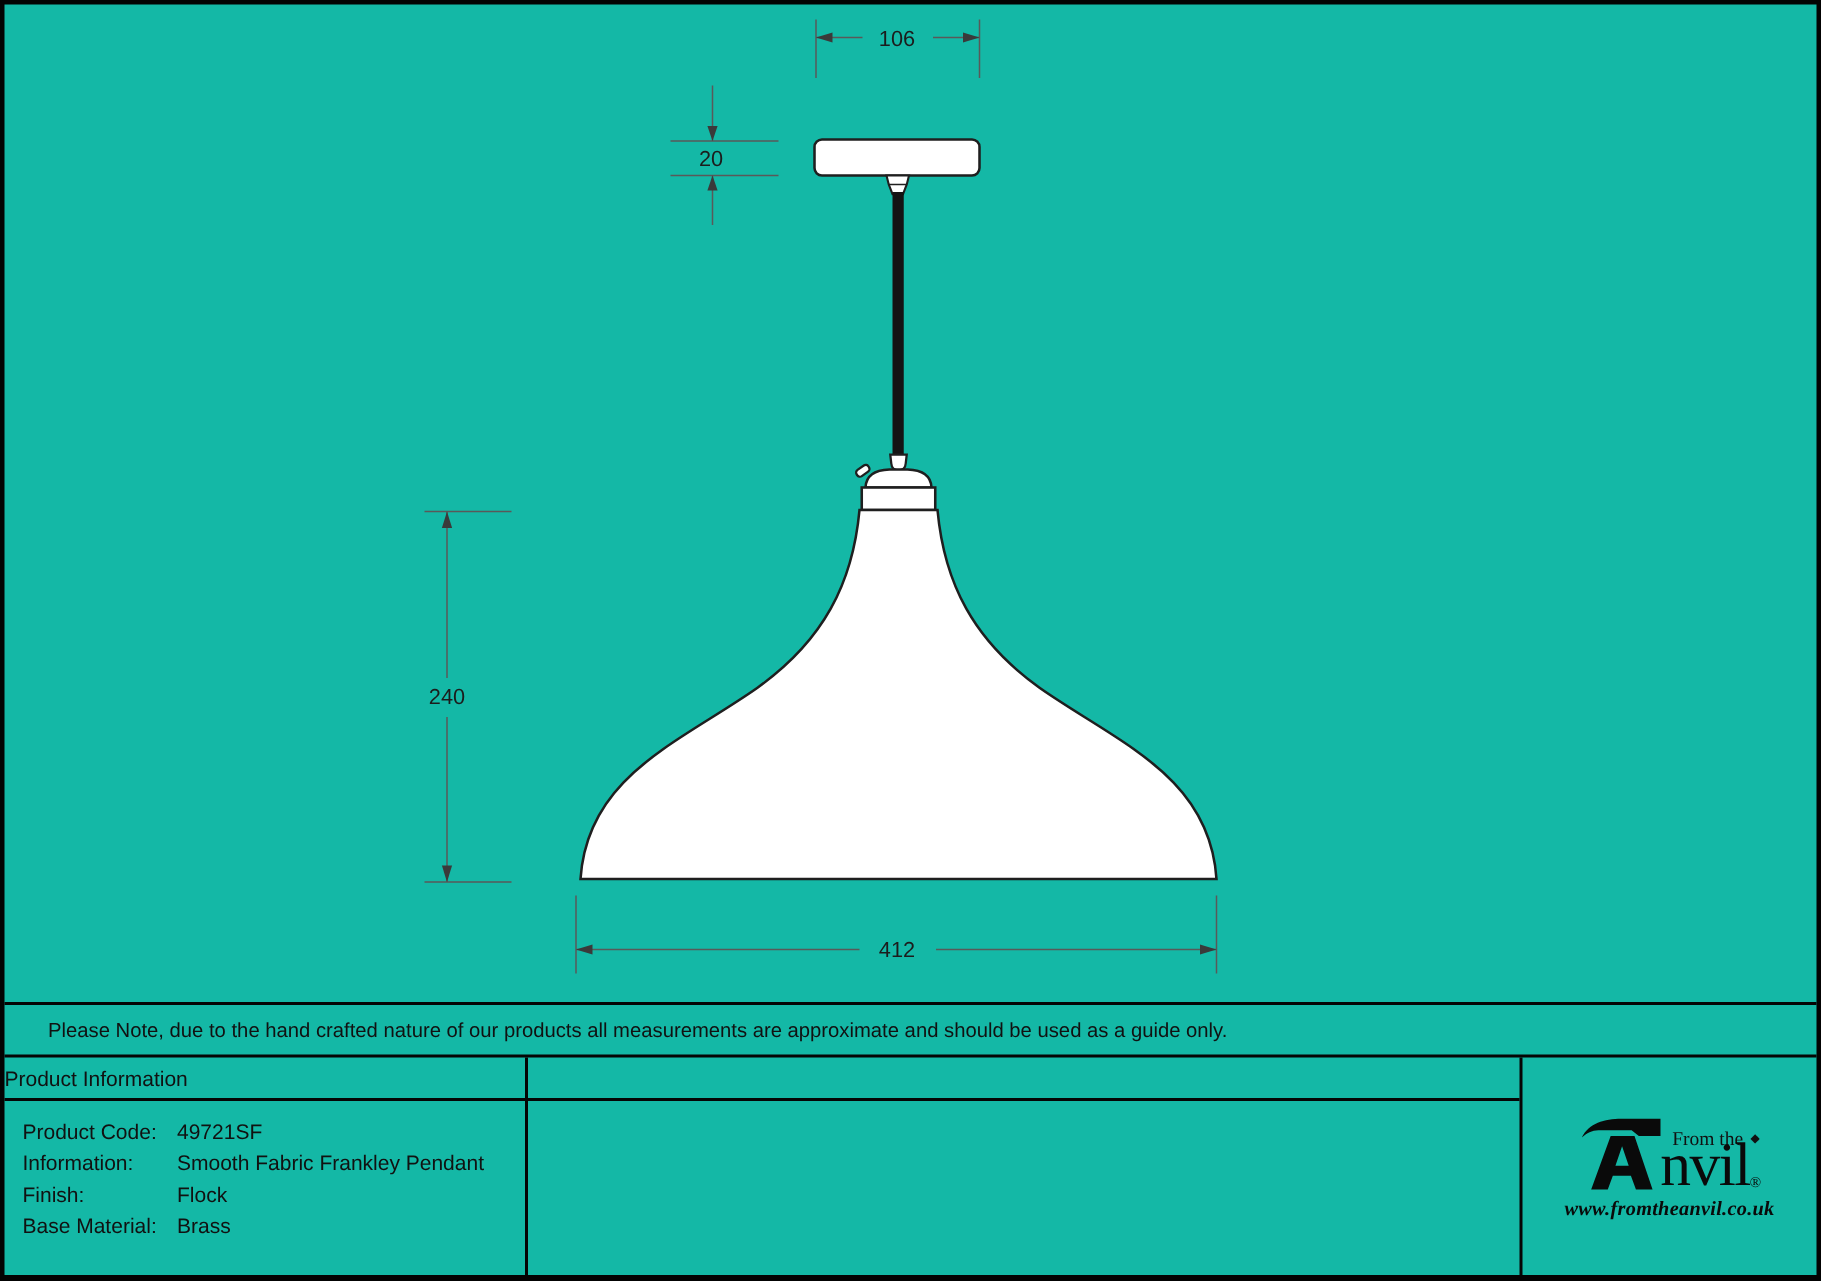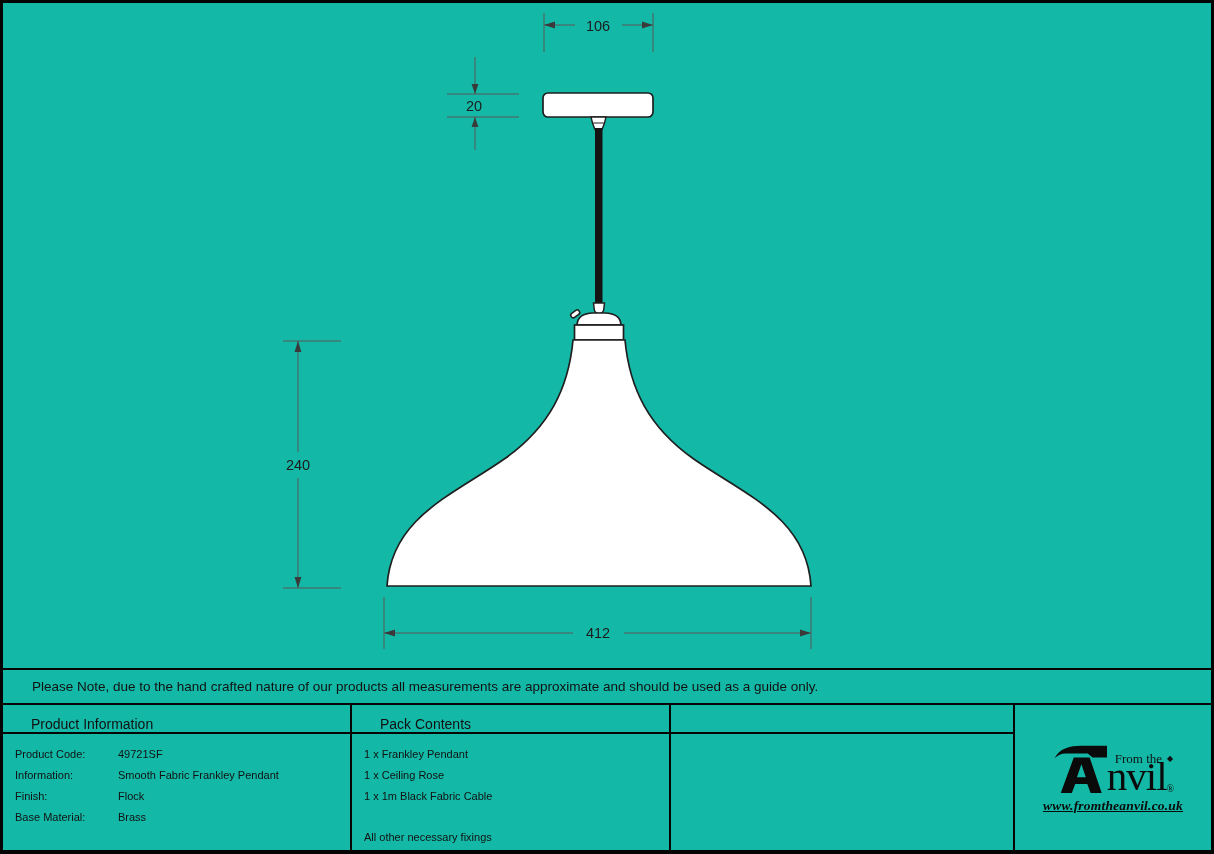--- a/index.html
+++ b/index.html
@@ -11,38 +11,38 @@
   .note-row{flex:none;height:37px;border-top:2px solid #050505;border-bottom:2px solid #050505;
     box-sizing:border-box;display:flex;align-items:center;padding:0 29px;font-size:13.5px;}
 
   .bottom{flex:1;display:flex;min-height:0;}
   .col{box-sizing:border-box;}
   .col + .col{border-left:2px solid #050505;}
   .col-product{width:347px;flex:none;}
   .col-pack{width:319px;flex:none;}
   .col-empty{flex:1;}
   .col-logo{width:198px;flex:none;display:flex;align-items:center;justify-content:center;}
-  .cell-header{height:29px;border-bottom:2px solid #050505;box-sizing:border-box;display:flex;align-items:flex-end;padding:0 28px;font-size:14px;}
-  .cell-body{padding:10px 12px 0 12px;font-size:11px;line-height:21px;}
+  .cell-header{height:29px;border-bottom:2px solid #050505;box-sizing:border-box;display:flex;align-items:center;padding:0 0;font-size:14px;}
+  .cell-body{padding:10px 12px 0 12px;font-size:14px;line-height:21px;}
   .kv{display:flex;}
   .kv .k{width:103px;flex:none;}
   .pack-footer{margin-top:20px;}
 
   
   .dim-text{font-family:"Liberation Sans",sans-serif;font-size:14.5px;fill:#1c1c1c;}
 
   
   .logo{text-align:center;user-select:none;}
   .logo-top{display:flex;align-items:flex-end;justify-content:center;}
   .logo-right{display:flex;flex-direction:column;align-items:flex-start;margin-left:-2px;}
   .from-the{font-family:"Liberation Serif",serif;font-size:13px;display:flex;align-items:center;gap:5px;margin:0 0 -7px 8px;}
   .diamond{font-size:8px;line-height:1;}
   .brand{font-family:"Liberation Serif",serif;font-size:41px;line-height:0.82;letter-spacing:-1px;color:#0a0a0a;display:flex;align-items:flex-end;}
   .reg{font-size:10px;margin-top:-2px;}
-  .logo-url{font-family:"Liberation Serif",serif;font-style:italic;font-weight:bold;font-size:13.5px;margin-top:4px;letter-spacing:0.2px;color:#0a0a0a;text-decoration:underline;}
+  .logo-url{font-family:"Liberation Serif",serif;font-style:italic;font-weight:bold;font-size:13.5px;margin-top:4px;letter-spacing:0.2px;color:#0a0a0a;}
 </style>
 </head>
 <body>
 
 <div class="frame">
 
   <div class="drawing-area">
     <svg viewBox="3 3 1208 665" width="1208" height="665">
 
       <g stroke="#595959" stroke-width="1">
@@ -128,31 +128,20 @@
           <span class="k">Finish:</span>
           <span class="v">Flock</span>
         </div>
         <div class="kv">
           <span class="k">Base Material:</span>
           <span class="v">Brass</span>
         </div>
       </div>
     </div>
 
-    <div class="col col-pack">
-      <div class="cell-header">
-        <span>Pack Contents</span>
-      </div>
-      <div class="cell-body">
-        <div>1 x Frankley Pendant</div>
-        <div>1 x Ceiling Rose</div>
-        <div>1 x 1m Black Fabric Cable</div>
-        <div class="pack-footer">All other necessary fixings</div>
-      </div>
-    </div>
 
     <div class="col col-empty">
       <div class="cell-header"></div>
       <div class="cell-body"></div>
     </div>
 
     <div class="col col-logo">
       <div class="logo">
         <div class="logo-top">
           <svg width="56" height="52" viewBox="0 0 58 54">

